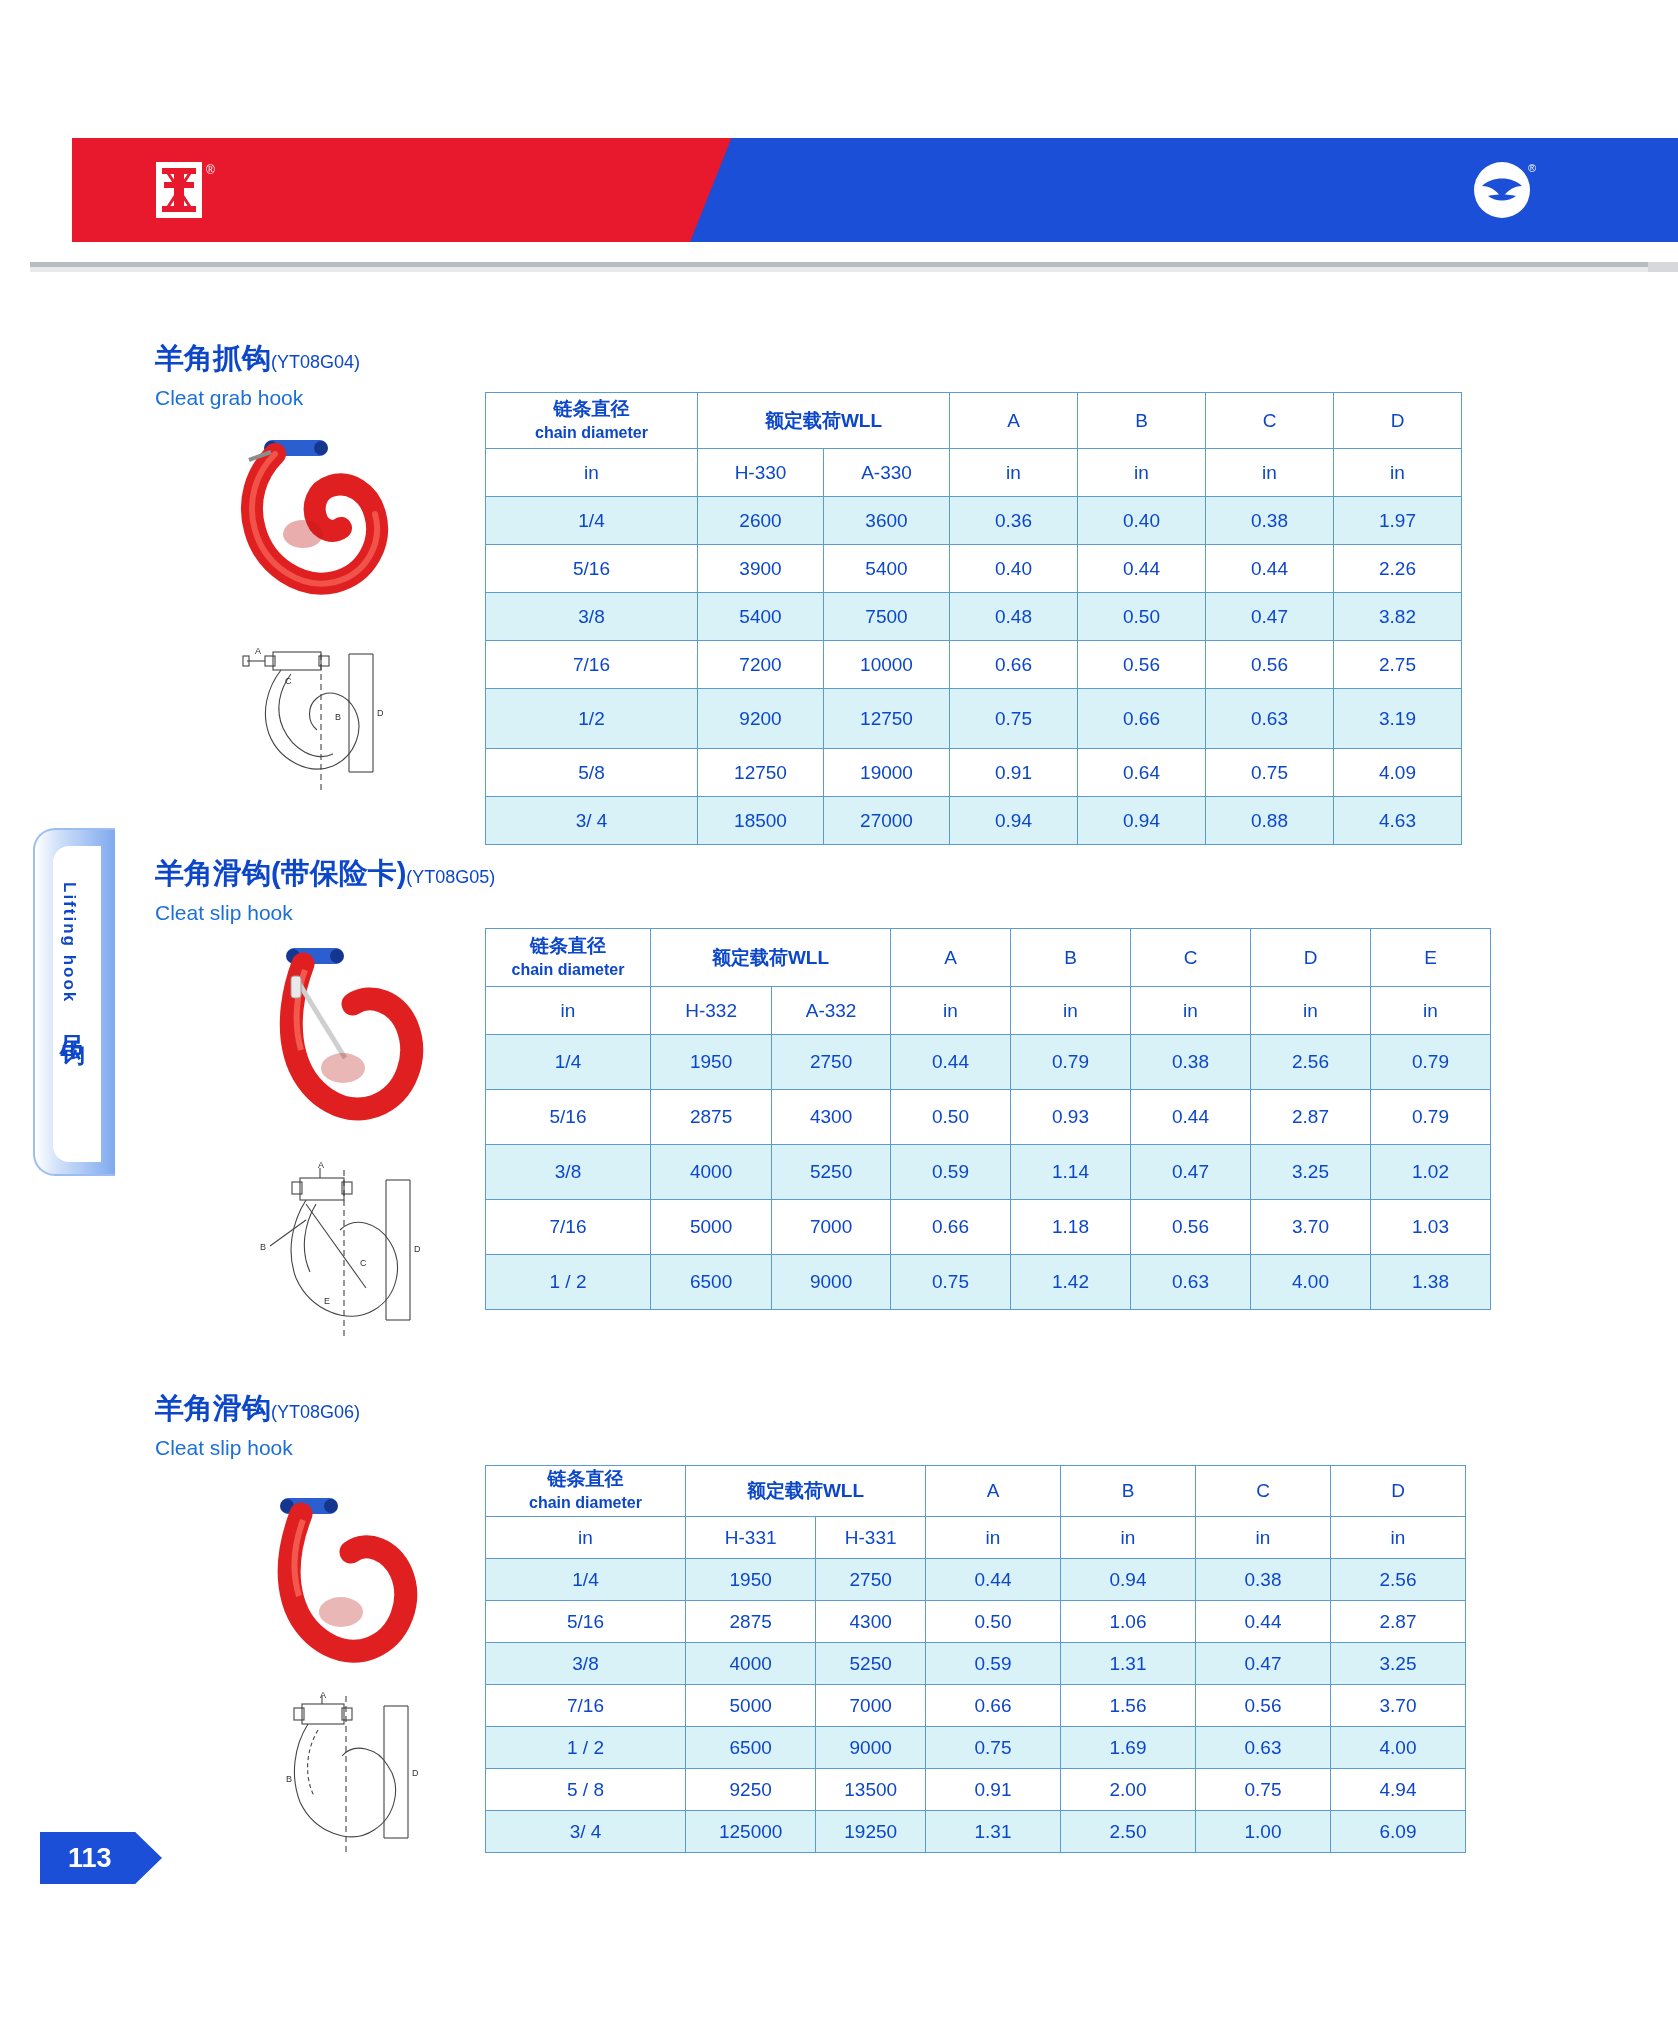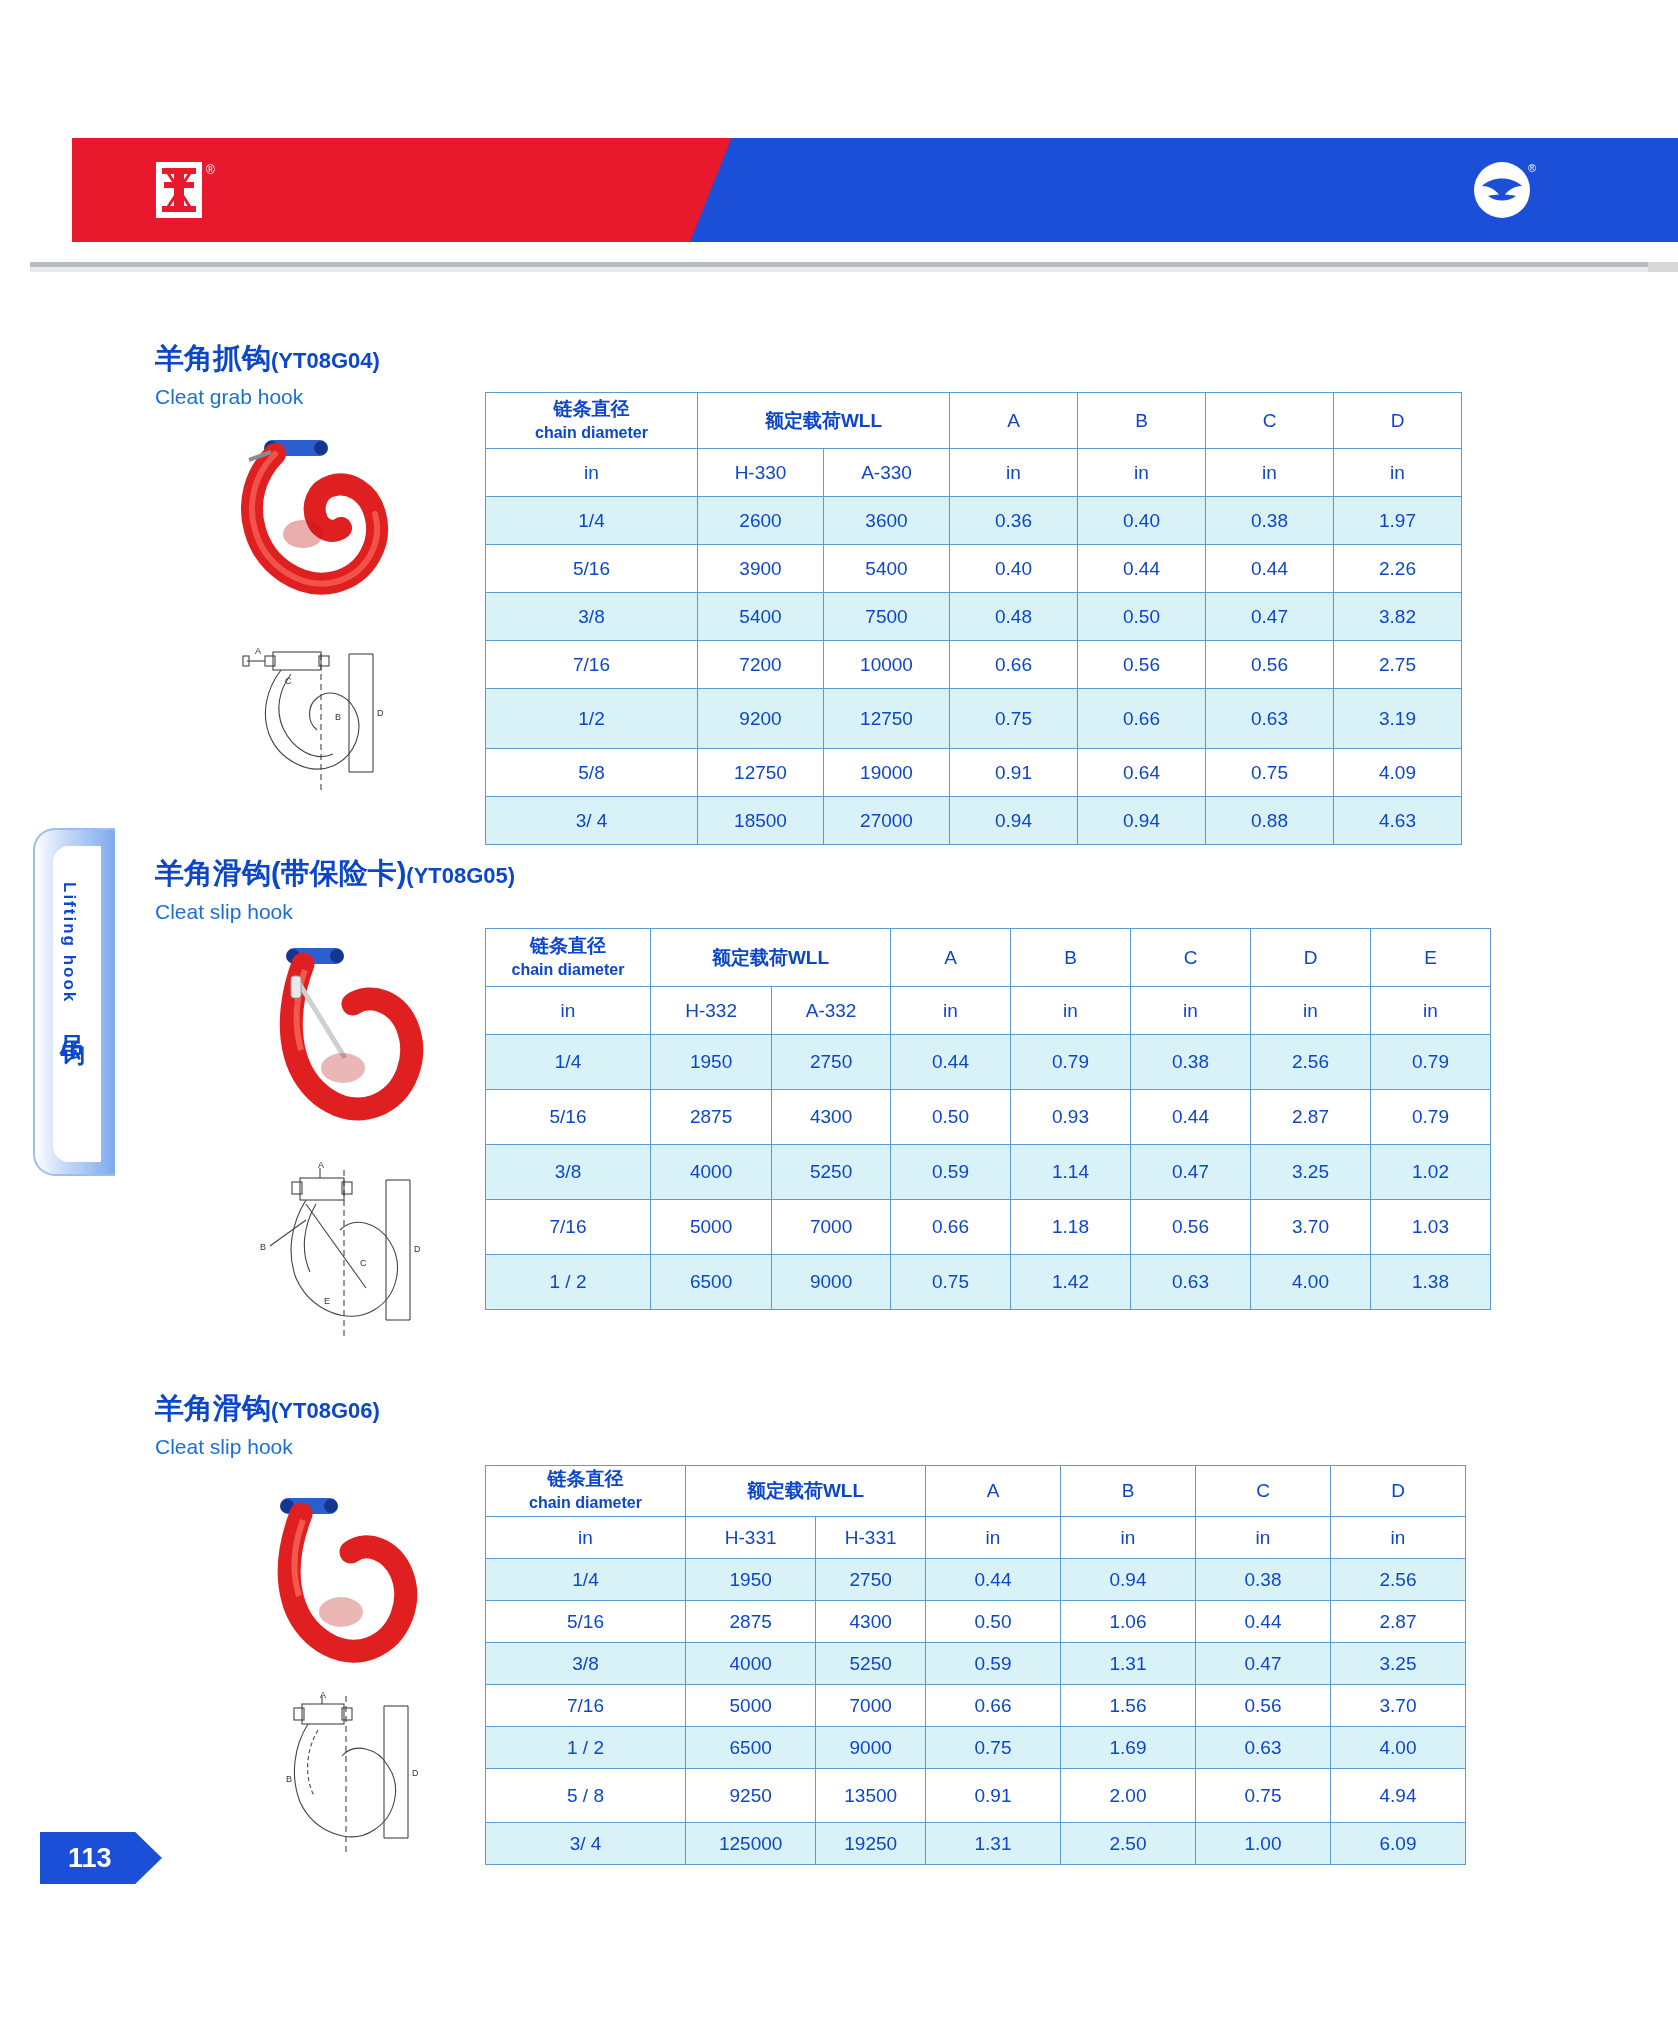--- a/index.html
+++ b/index.html
@@ -144,22 +144,22 @@
   
   .section { position: absolute; }
   .sec-title-cn {
     font-size: 29px;
     font-weight: bold;
     color: #0d47c9;
     line-height: 36px;
     white-space: nowrap;
   }
   .sec-title-cn .code {
-    font-size: 22px;
-    font-weight: bold;
+    font-size: 18px;
+    font-weight: normal;
   }
   .sec-title-en {
     font-size: 21px;
     color: #1b6fd8;
     line-height: 30px;
     margin-top: 3px;
   }
 
   
   table.spec {
@@ -599,21 +599,21 @@
       <tr class="alt">
         <td style="height:42px;">1 / 2</td>
         <td>6500</td>
         <td>9000</td>
         <td>0.75</td>
         <td>1.69</td>
         <td>0.63</td>
         <td>4.00</td>
       </tr>
       <tr class="plain">
-        <td style="height:54px;">5 / 8</td>
+        <td style="height:42px;">5 / 8</td>
         <td>9250</td>
         <td>13500</td>
         <td>0.91</td>
         <td>2.00</td>
         <td>0.75</td>
         <td>4.94</td>
       </tr>
       <tr class="alt">
         <td style="height:42px;">3/ 4</td>
         <td>125000</td>

